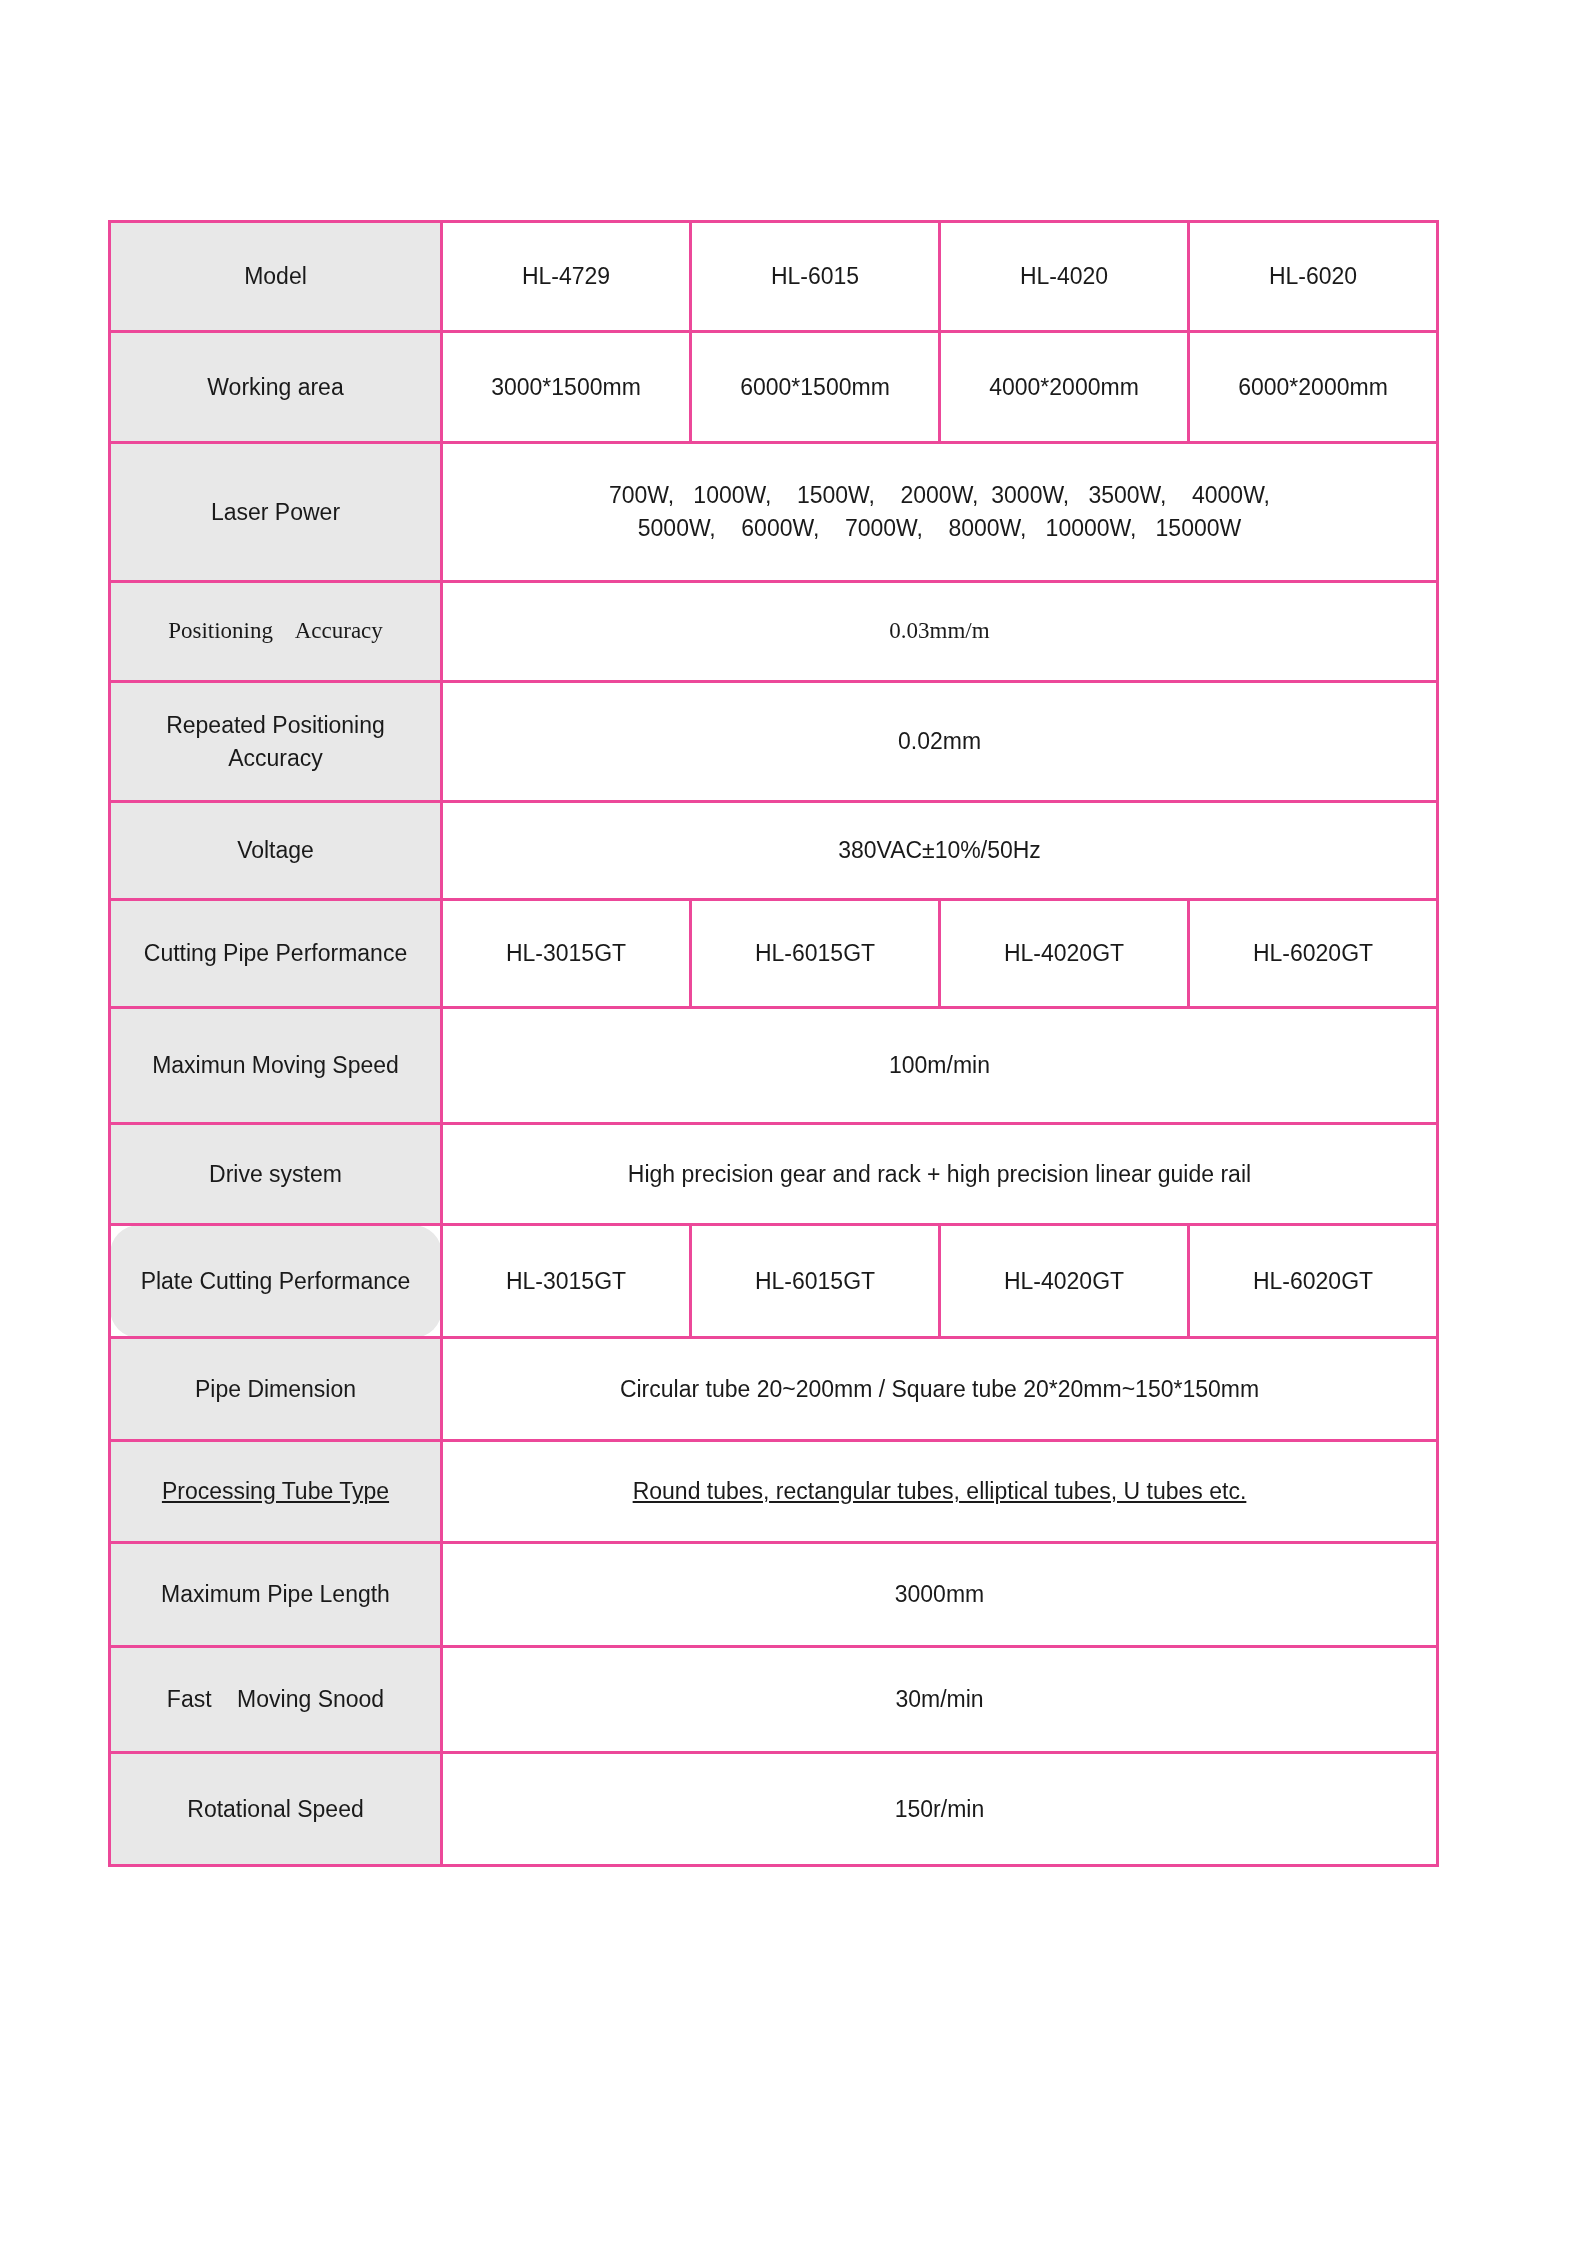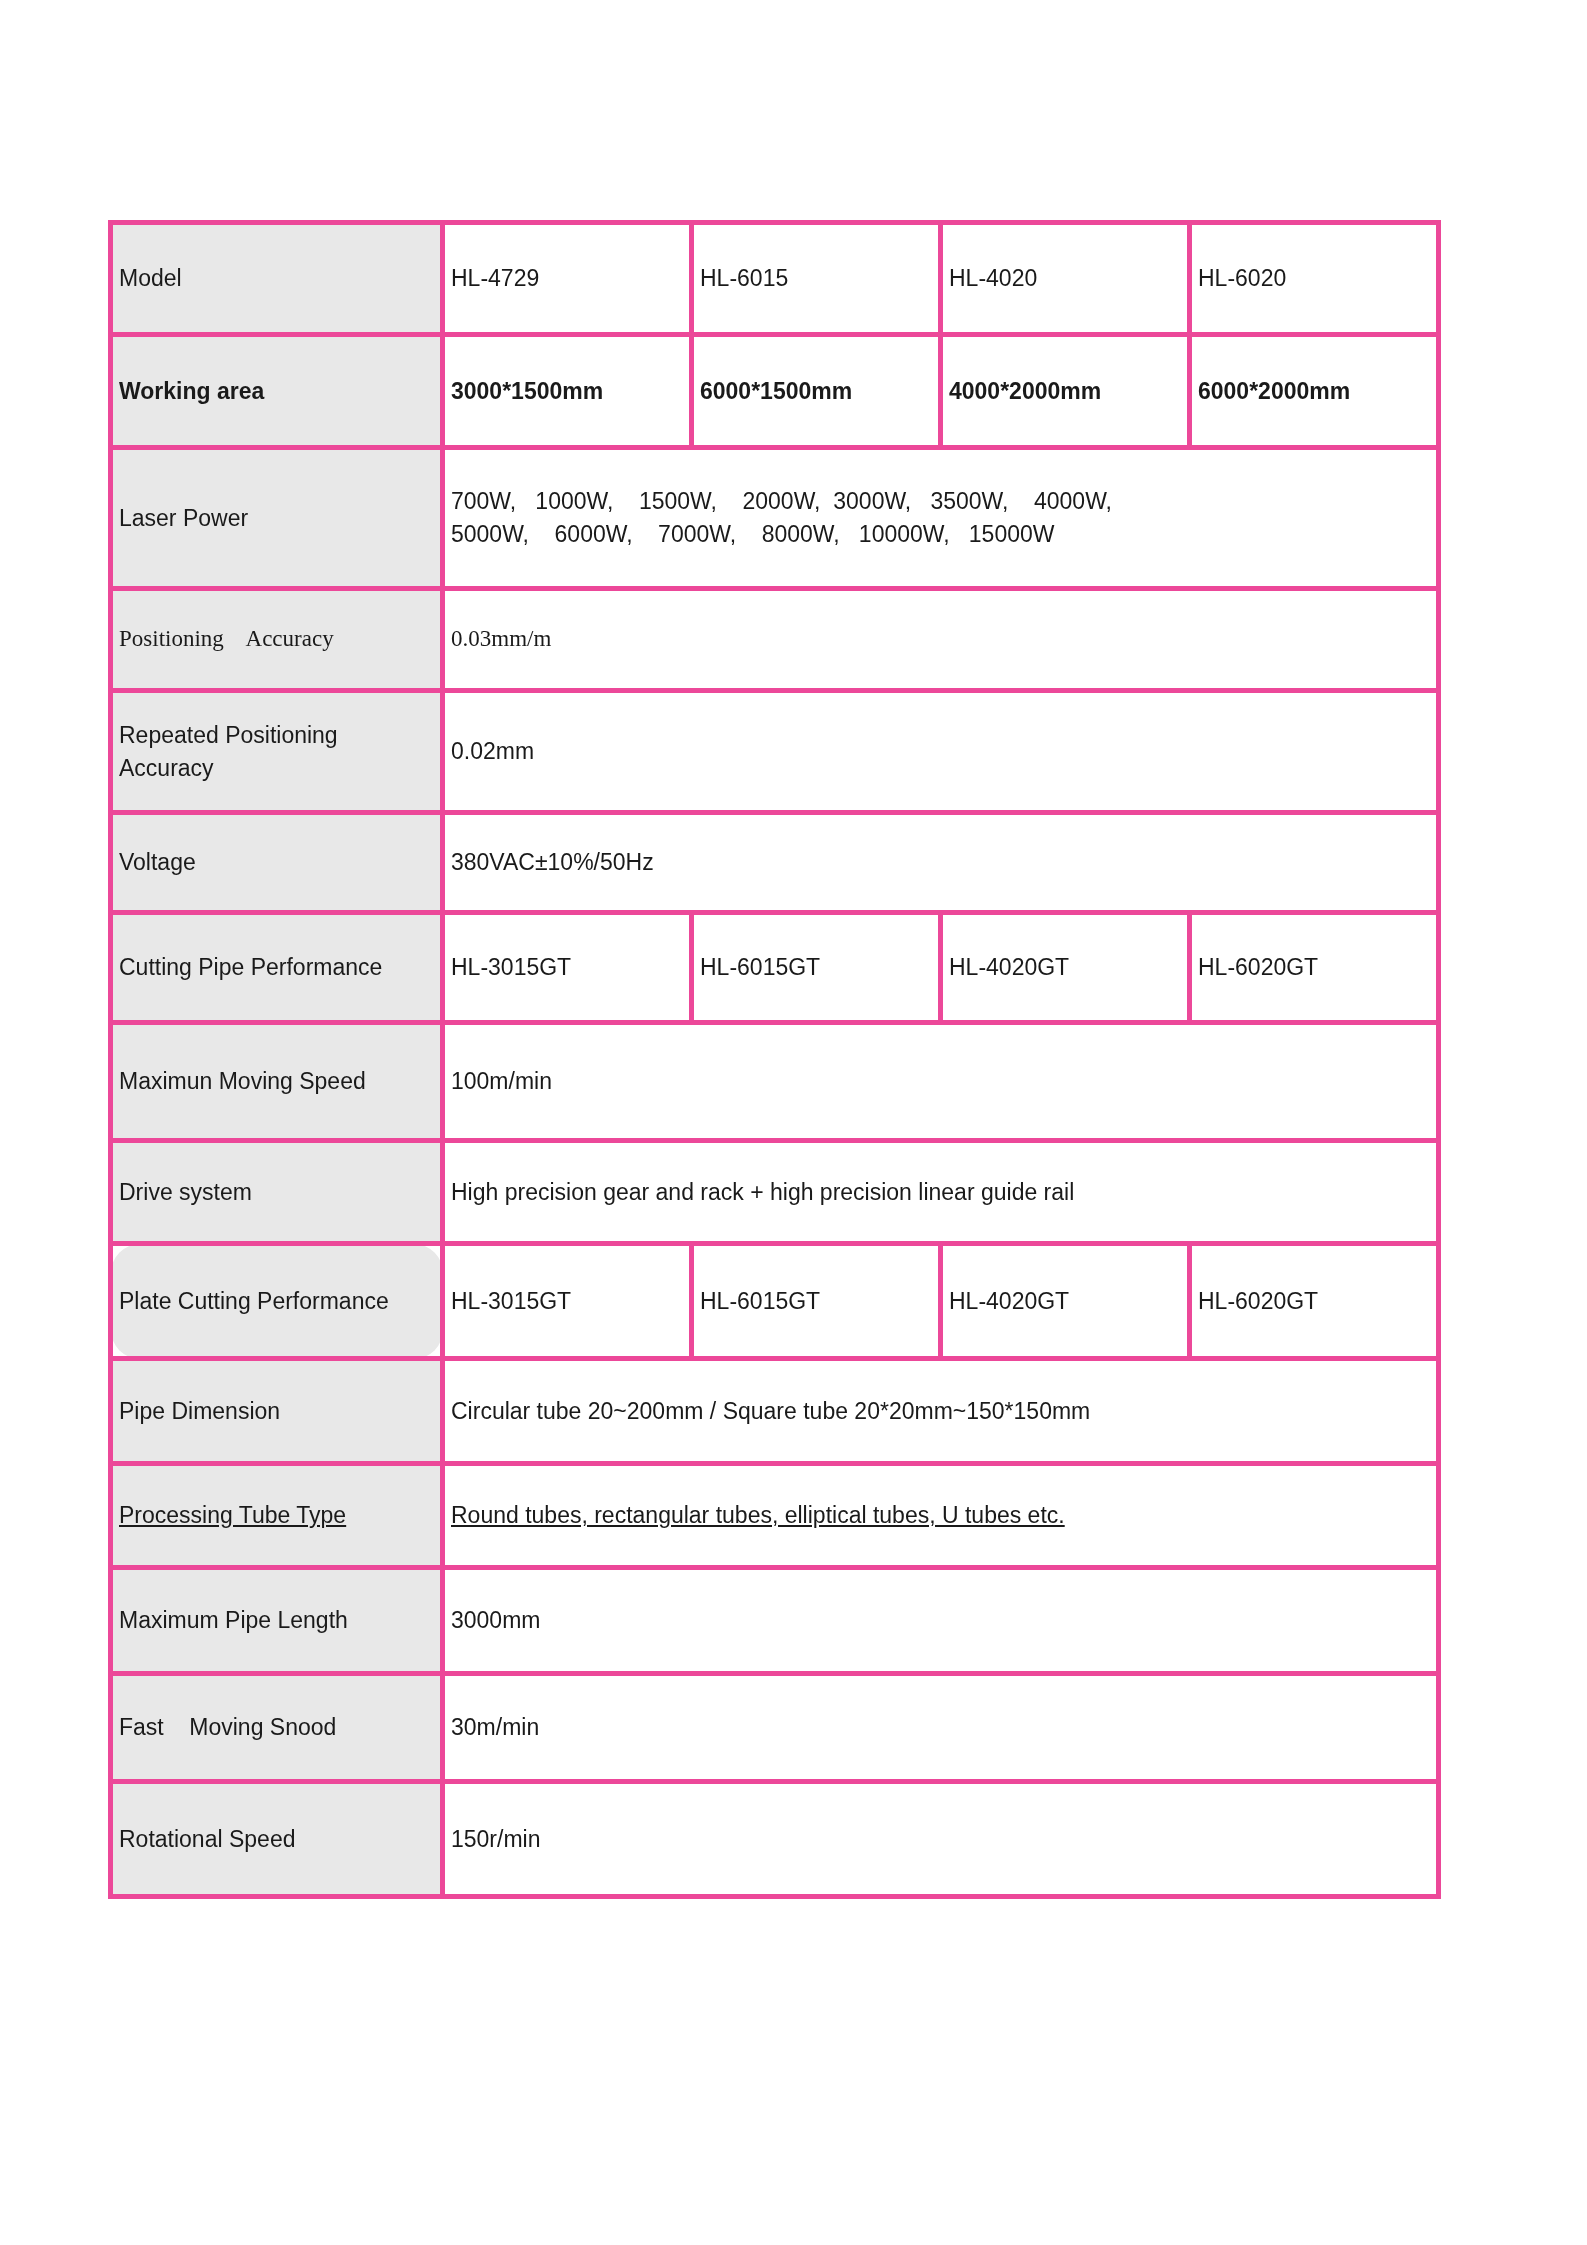--- a/index.html
+++ b/index.html
@@ -23,41 +23,42 @@
   }
   #spec-table {
     position: absolute;
     left: 108px;
     top: 220px;
     width: 1328px;
     border-collapse: collapse;
     table-layout: fixed;
   }
   #spec-table td {
-    border: 5px solid #ec4899;
+    border: 3px solid #ec4899;
     padding: 0 6px;
+    text-align: center;
     vertical-align: middle;
     font-size: 23px;
     line-height: 1.42;
     color: #1a1a1a;
     word-wrap: break-word;
   }
   td.label {
     background: #e8e8e8;
     width: 332px;
     font-size: 23px;
   }
   td.label.tight {
     font-size: 22px;
   }
   td.val {
     background: #ffffff;
   }
   tr.r-model td { height: 107px; }
-  tr.r-area td { height: 108px; font-weight: bold; }
+  tr.r-area td { height: 108px; }
   tr.r-power td { height: 136px; }
   tr.r-posacc td { height: 97px; font-family: Liberation Serif, serif; }
   tr.r-repacc td { height: 117px; }
   tr.r-volt td { height: 95px; }
   tr.r-pipeperf td { height: 105px; margin-top: 8px; }
   tr.r-maxmove td { height: 113px; }
   tr.r-maxcut td { height: 112px; }
   tr.r-drive td { height: 98px; }
   tr.r-plateperf td { height: 110px; border-radius: 29px; }
   tr.r-pipedim td { height: 100px; }

